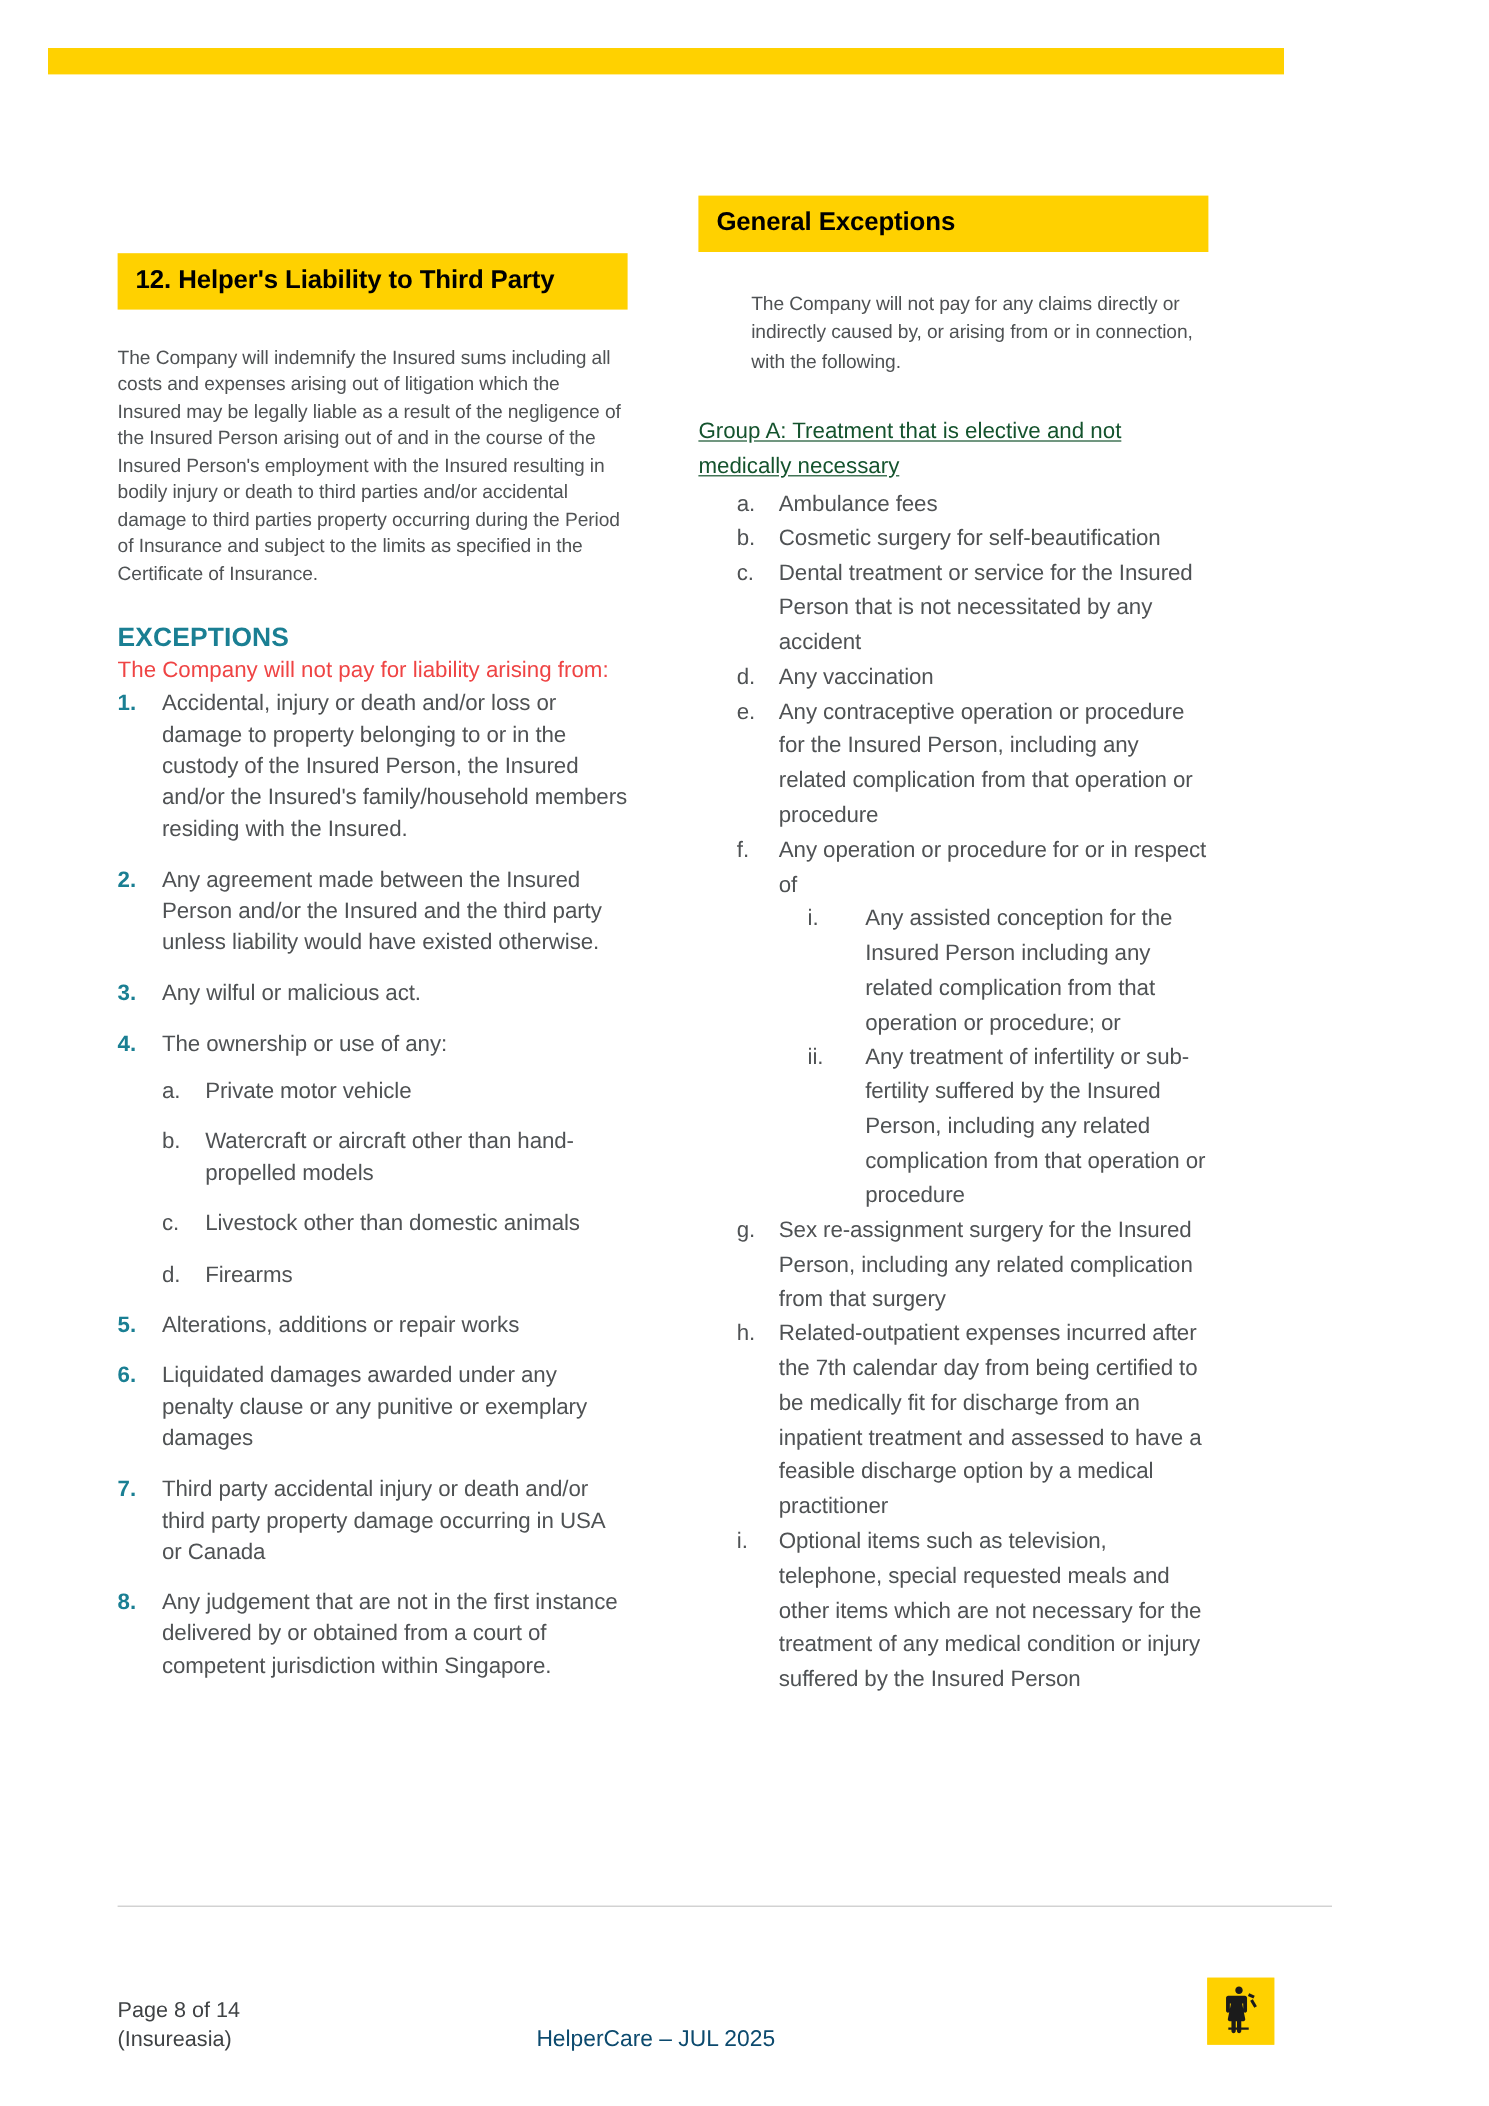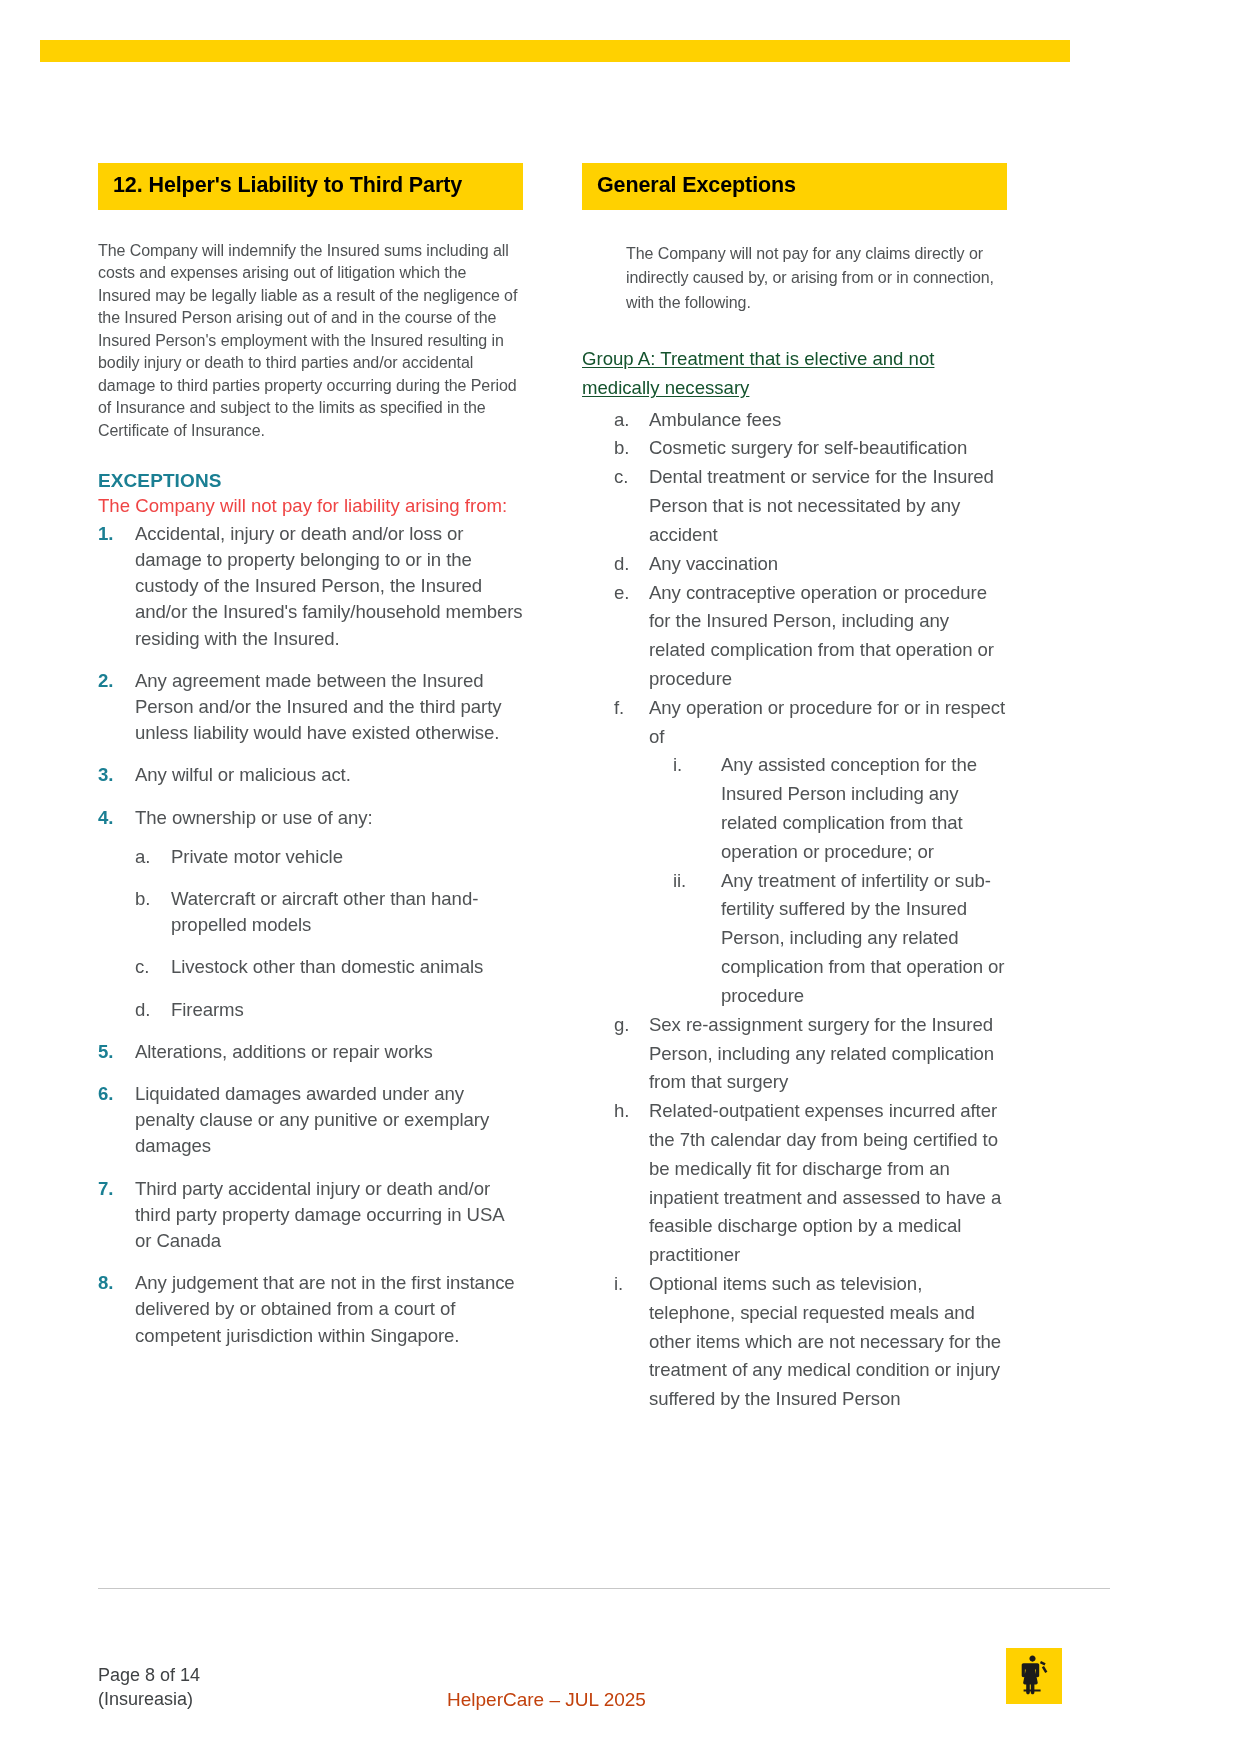--- a/index.html
+++ b/index.html
@@ -34,20 +34,21 @@
     position: absolute;
     left: 98px;
     top: 163px;
     width: 1012px;
     display: flex;
     gap: 62px;
     align-items: flex-start;
   }
   .col {
     width: 425px;
+    margin-top: 48px;
   }
   .col-right {
     width: 425px;
     margin-left: -3px;
   }
 
   
   .sec-head {
     background: #FFD100;
     color: #000000;
@@ -70,21 +71,21 @@
     letter-spacing: -0.08px;
   }
   p.body.wide {
     line-height: 1.55;
     margin-left: 44px;
   }
 
   .exceptions-title {
     color: #1a7f93;
     font-weight: bold;
-    font-size: 19px;
+    font-size: 22px;
     letter-spacing: 0.1px;
     margin: 27px 0 1px 0;
   }
   .lead-line {
     font-size: 18.6px;
     color: #ef4444;
     line-height: 1.41;
     margin: 0 0 2px 0;
   }
 
@@ -204,21 +205,21 @@
     top: 57px;
     font-size: 18px;
     color: #3f4244;
     line-height: 1.35;
   }
   .footer .center {
     position: absolute;
     left: 349px;
     top: 83px;
     font-size: 19px;
-    color: #c2410c;
+    color: #0c4a6e;
   }
   .logo-box {
     position: absolute;
     right: 48px;
     top: 42px;
     width: 56px;
     height: 56px;
     background: #FFD100;
     overflow: hidden;
   }

